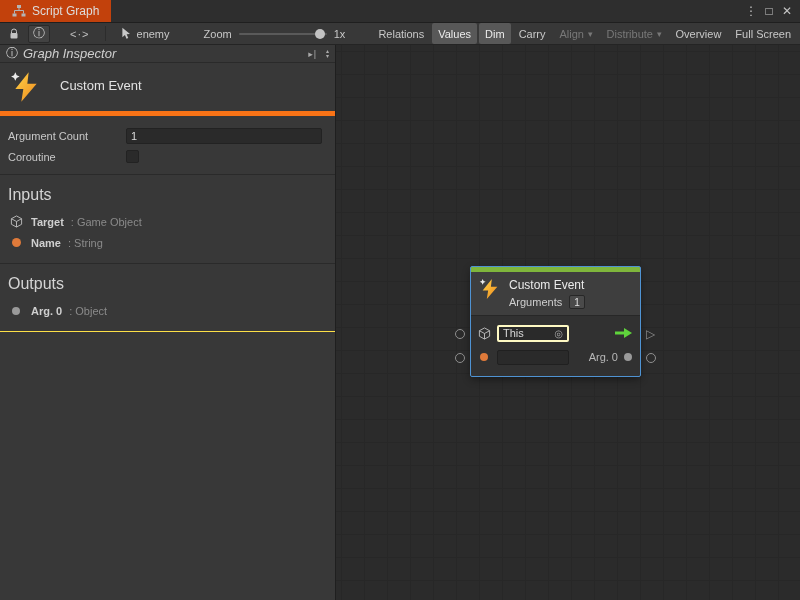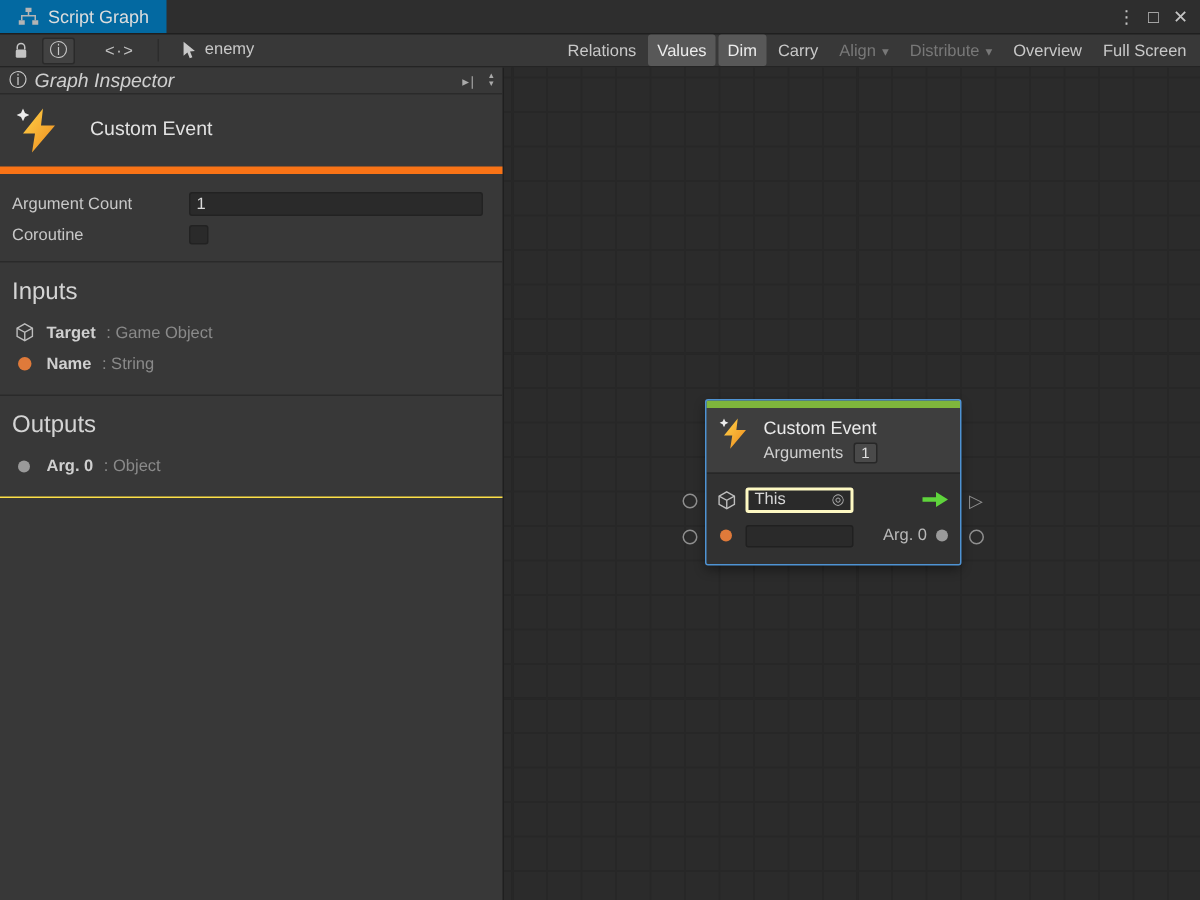--- a/index.html
+++ b/index.html
@@ -12,21 +12,21 @@
     -webkit-font-smoothing: antialiased;
   }
 
   
   .titlebar {
     height: 22px; background: #2E2E2E;
     display: flex; align-items: stretch;
   }
   .tab {
     display: flex; align-items: center; gap: 6px;
-    padding: 0 12px; background: #0369a1;
+    padding: 0 12px; background: #c2410c;
     font-size: 12px; color: #DDDDDD; cursor: default;
   }
   .win-controls { margin-left: auto; display: flex; align-items: center; padding-right: 4px; }
   .win-controls .wc {
     width: 18px; text-align: center; font-size: 12px; color: #C4C4C4; cursor: default;
   }
 
   
   .toolbar {
     height: 23px; background: #383838;
@@ -37,21 +37,21 @@
     padding: 0 2px;
   }
   .tb-icon {
     width: 24px; height: 22px; display: flex;
     align-items: center; justify-content: center; cursor: default;
   }
   .tb-icon.boxed { background: #424242; border: 1px solid #2A2A2A; border-radius: 2px; width: 22px; height: 18px; margin: 0 2px; }
   .tb-info { font-size: 12px; color: #C8C8C8; }
   .tb-code { font-size: 11px; letter-spacing: 1px; color: #C0C0C0; margin: 0 6px 0 18px; }
   .tb-sep { width: 1px; height: 15px; background: #2C2C2C; margin: 0 9px; }
-  .tb-target { display: flex; gap: 5px; margin-left: 6px; }
+  .tb-target { display: flex; align-items: center; gap: 5px; margin-left: 6px; }
   .tb-zoom { display: flex; align-items: center; gap: 7px; margin-left: 34px; }
   .zoom-slider { position: relative; width: 88px; height: 14px; cursor: default; }
   .zoom-track { position: absolute; top: 6px; left: 0; right: 0; height: 2px; background: #5A5A5A; border-radius: 1px; }
   .zoom-knob { position: absolute; top: 2px; left: 76px; width: 10px; height: 10px; border-radius: 50%; background: #C2C2C2; }
   .tb-buttons { margin-left: auto; display: flex; align-items: center; height: 100%; }
   .tb-btn {
     display: flex; align-items: center; padding: 0 6px; height: 21px;
     margin: 0 1px; border-radius: 2px; cursor: default; white-space: nowrap;
   }
   .tb-btn.active { background: #585858; color: #ECECEC; }
@@ -193,20 +193,28 @@
       <span class="tb-info">ⓘ</span>
     </span>
     <span class="tb-code">&lt;·&gt;</span>
     <span class="tb-sep"></span>
     <div class="tb-target">
       <svg viewBox="0 0 12 14" width="11" height="13">
         <path d="M1.5 0.8 L1.5 11 L4.3 8.6 L6 12.8 L7.9 12 L6.2 7.9 L9.8 7.6 Z" fill="#C8C8C8"></path>
       </svg>
       <span>enemy</span>
     </div>
+    <div class="tb-zoom">
+      <span>Zoom</span>
+      <span class="zoom-slider">
+        <span class="zoom-track"></span>
+        <span class="zoom-knob"></span>
+      </span>
+      <span>1x</span>
+    </div>
     <div class="tb-buttons">
       <div class="tb-btn">Relations</div>
       <div class="tb-btn active">Values</div>
       <div class="tb-btn active">Dim</div>
       <div class="tb-btn">Carry</div>
       <div class="tb-btn disabled">
         <span>Align</span>
         <span class="dd">▾</span>
       </div>
       <div class="tb-btn disabled">

